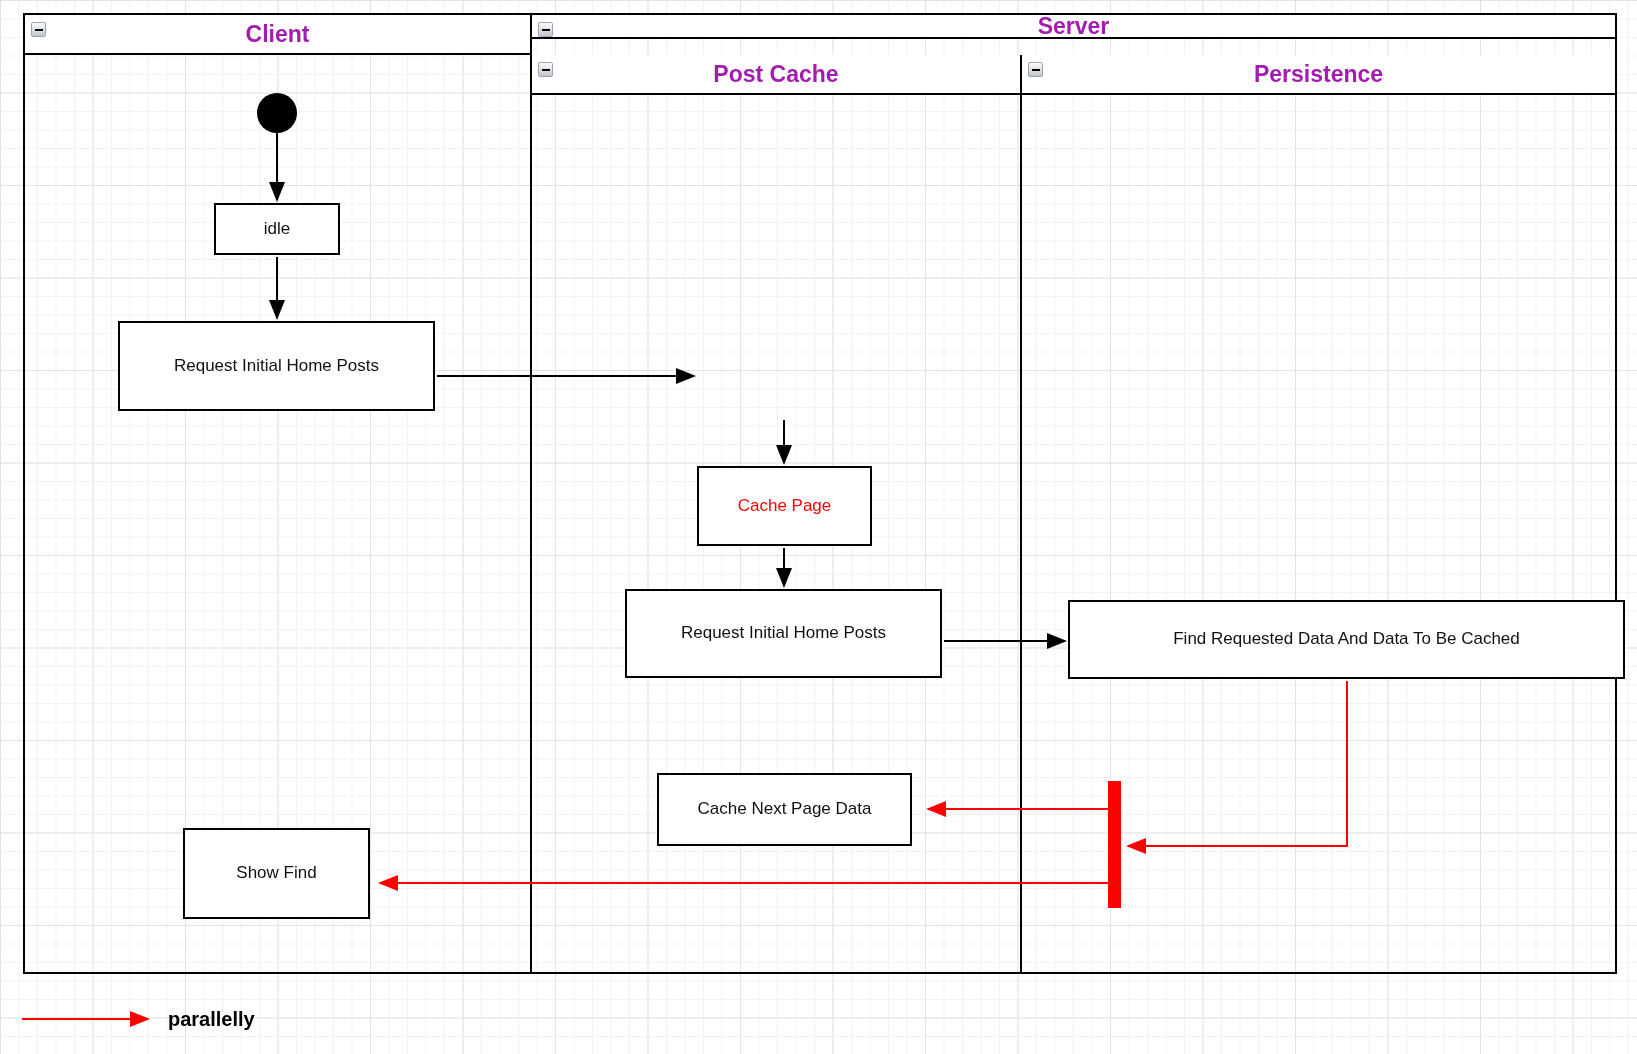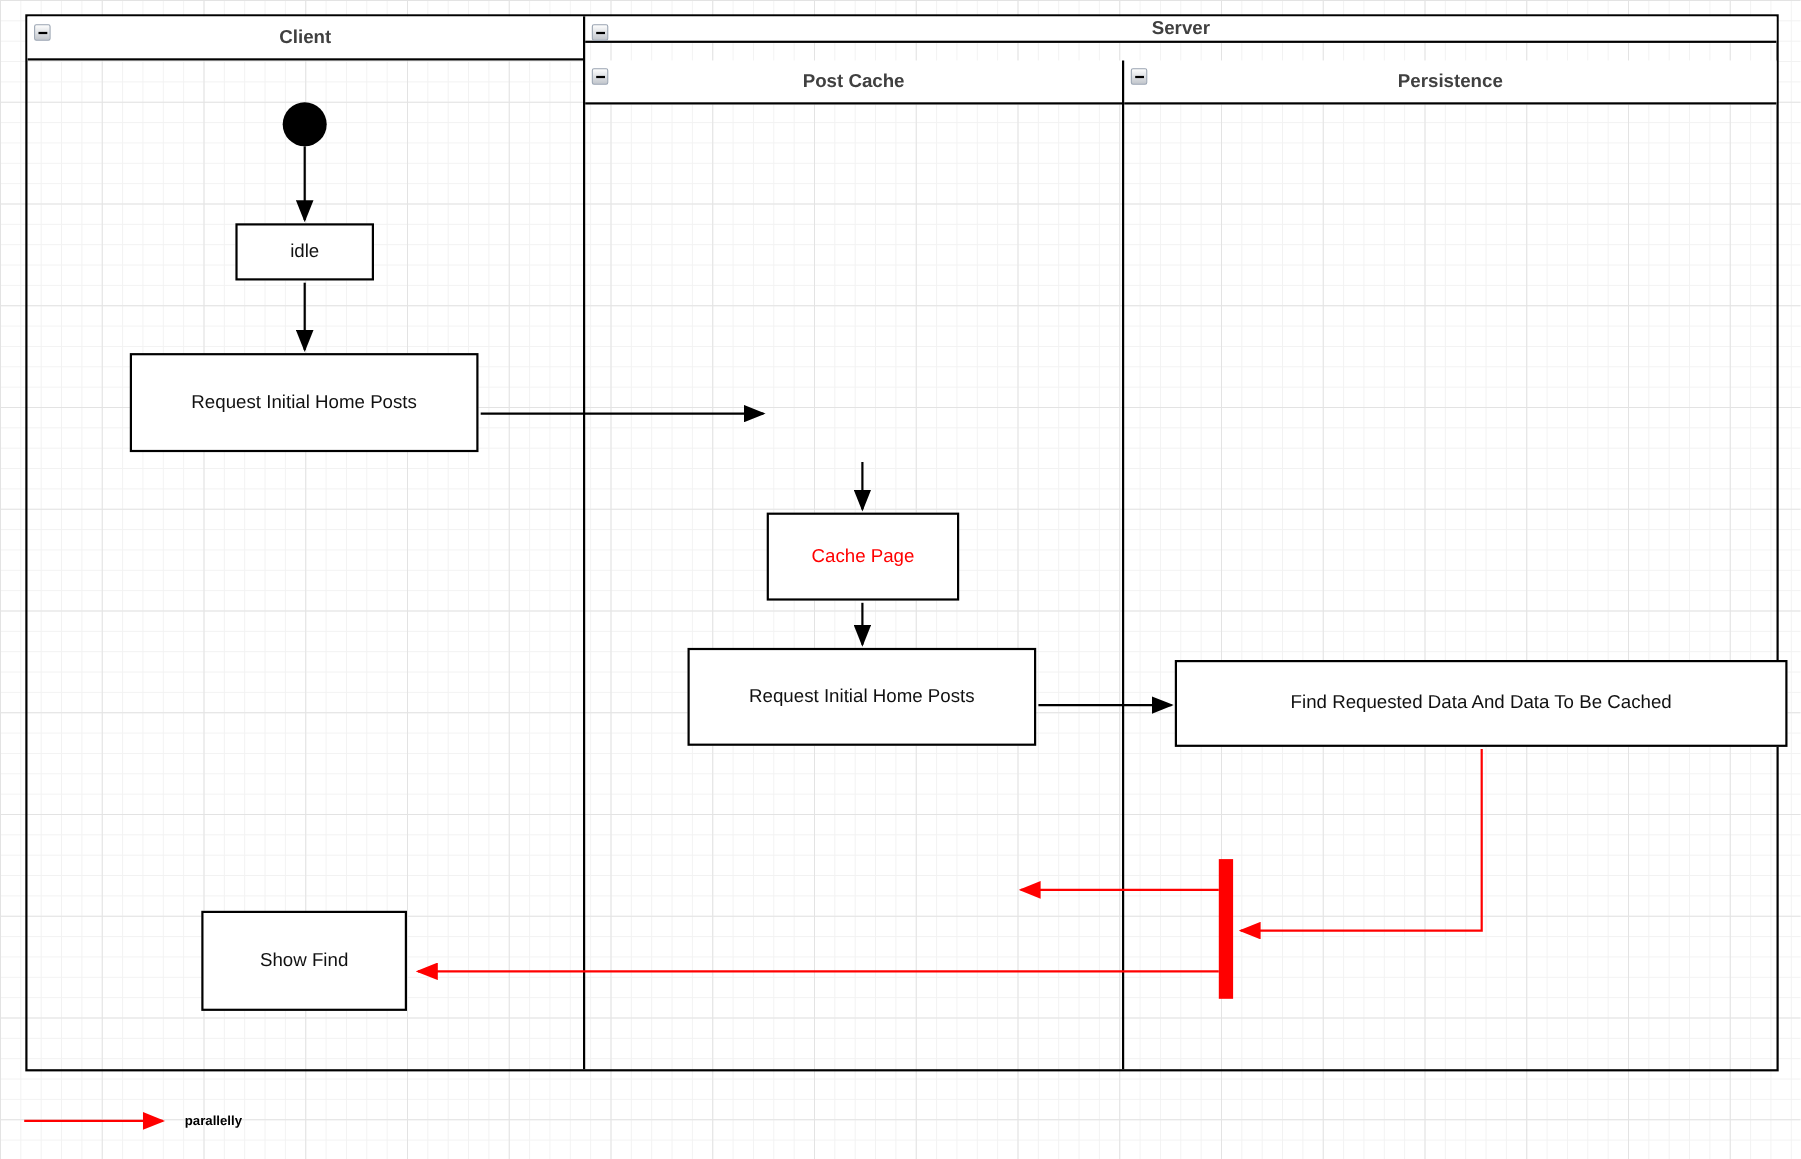--- a/index.html
+++ b/index.html
@@ -29,21 +29,21 @@
 
   
   .pool{
     position:absolute;left:23px;top:13px;width:1594px;height:961px;
     border:2px solid var(--node-border);
   }
   .lane-header{
     position:absolute;background:#ffffff;
     border-bottom:2px solid var(--node-border);
     display:flex;align-items:center;justify-content:center;
-    font-weight:bold;font-size:17px;color:#404040;
+    font-weight:bold;font-size:23px;color:#a21caf;
   }
   .hdr-client{left:0;top:0;width:505px;height:40px;}
   .hdr-server{left:507px;top:0;right:0;height:24px;}
   .hdr-postcache{left:507px;top:40px;width:488px;height:40px;}
   .hdr-persistence{left:997px;top:40px;right:0;height:40px;text-align:center;}
   .vdiv{position:absolute;width:2px;background:var(--node-border);}
   .vdiv1{left:505px;top:0;bottom:0;}
   .vdiv2{left:995px;top:40px;bottom:0;}
 
   .collapse-btn{
@@ -86,21 +86,21 @@
   svg.edges{position:absolute;left:0;top:0;width:1637px;height:1054px;}
   .edge{fill:none;stroke-width:2px;}
   .edge.black{stroke:var(--edge-black);}
   .edge.red{stroke:var(--edge-red);}
   .head-black{fill:var(--edge-black);}
   .head-red{fill:var(--edge-red);}
 
   
   .legend-label{
     position:absolute;left:168px;top:1006px;height:26px;line-height:26px;
-    font-weight:bold;font-size:12px;color:#000;
+    font-weight:bold;font-size:20px;color:#000;
   }
 </style>
 </head>
 <body>
 
 <div class="canvas">
 
   <div class="pool">
     <div class="lane-header hdr-client">
       <span class="collapse-btn">
@@ -168,20 +168,23 @@
     </div>
 
     <div class="node n-req-cache">
       <span class="lbl">Request Initial Home Posts</span>
     </div>
 
     <div class="node n-find-req">
       <span class="lbl">Find Requested Data And Data To Be Cached</span>
     </div>
 
+    <div class="node n-cache-next">
+      <span class="lbl">Cache Next Page Data</span>
+    </div>
 
     <div class="node n-show-data">
       <span class="lbl">Show Find</span>
     </div>
 
     <div class="fork-bar"></div>
   </div>
 
   <div class="legend-label">parallelly</div>
 

